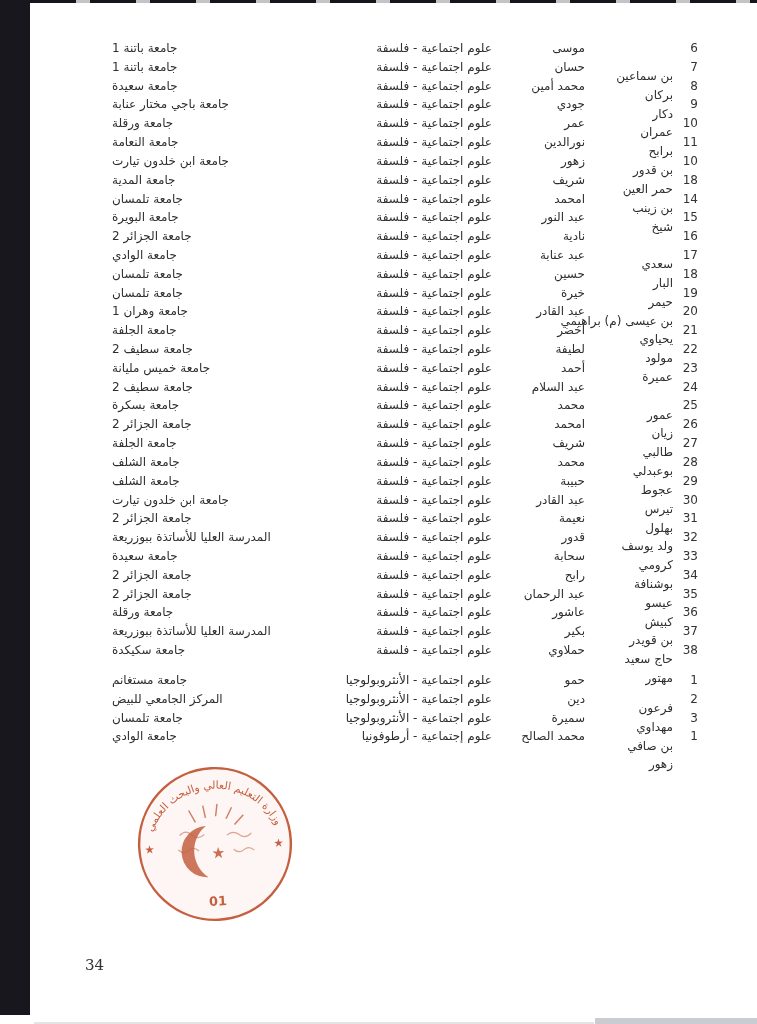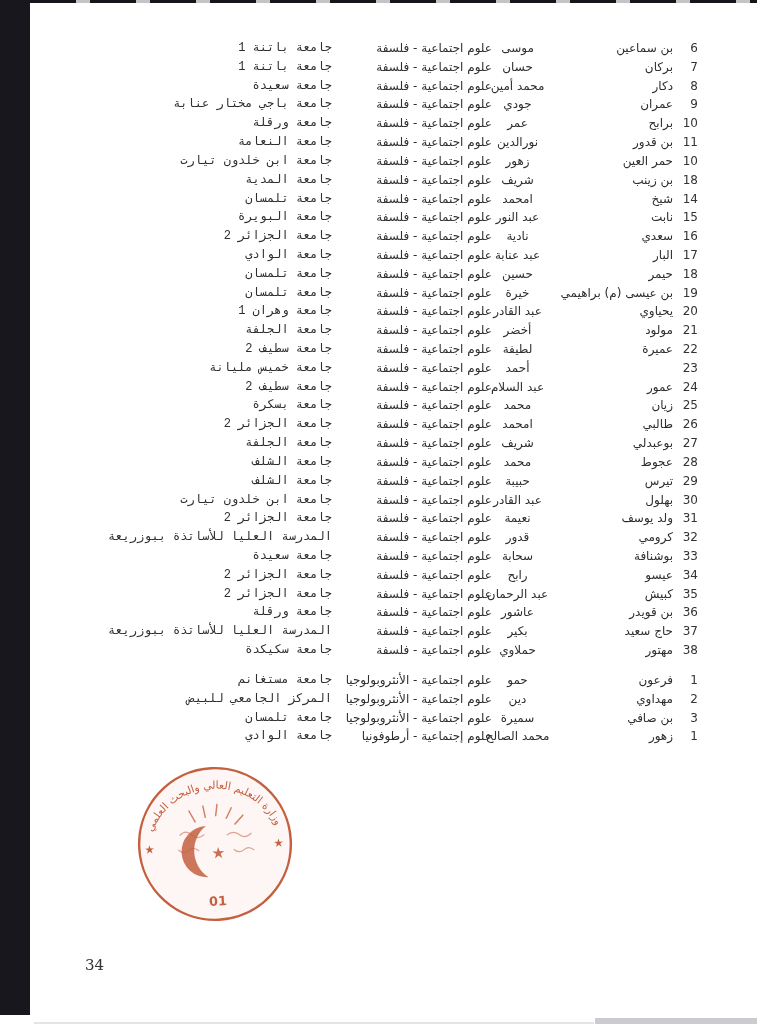--- a/index.html
+++ b/index.html
@@ -29,24 +29,24 @@
   .rows { position:absolute; left:0; right:0; }
   #rows-philosophy { top:39px; }
   #rows-anthropology { top:671px; }
   .row { position:relative; height:18.82px; }
   .cell {
     position:absolute; top:0; height:100%;
     font-size:12px; line-height:18.82px; color:#2e2e2e;
     white-space:nowrap; direction:rtl;
   }
   .cell.num   { left:640px; width:58px;  text-align:right; direction:ltr; color:#333; }
-  .cell.lname { left:470px; width:203px; text-align:right; }
-  .cell.fname { left:450px; width:135px; text-align:center; }
+  .cell.lname { left:470px; width:203px; text-align:right;margin-top:28px; }
+  .cell.fname { left:450px; width:135px; }
   .cell.spec  { left:338px; width:154px; }
-  .cell.univ  { left:112px; width:220px; text-align:right;font-family:Liberation Mono, monospace; }
+  .cell.univ  { left:112px; width:220px; text-align:left; }
   
   .page-num {
     position:absolute; left:85px; top:956px;
     font-family:"DejaVu Serif", serif; font-size:15px; color:#333;
   }
   
   .stamp {
     position:absolute; left:133px; top:762px; width:164px; height:164px;
     transform:rotate(-3deg); opacity:0.92;
   }
@@ -120,21 +120,20 @@
     </div>
       <div class="row">
       <span class="cell num">14</span>
       <span class="cell lname">شيخ</span>
       <span class="cell fname">امحمد</span>
       <span class="cell spec">علوم اجتماعية - فلسفة</span>
       <span class="cell univ">جامعة تلمسان</span>
     </div>
       <div class="row">
       <span class="cell num">15</span>
-      <span class="cell lname">نابت</span>
       <span class="cell fname">عبد النور</span>
       <span class="cell spec">علوم اجتماعية - فلسفة</span>
       <span class="cell univ">جامعة البويرة</span>
     </div>
       <div class="row">
       <span class="cell num">16</span>
       <span class="cell lname">سعدي</span>
       <span class="cell fname">نادية</span>
       <span class="cell spec">علوم اجتماعية - فلسفة</span>
       <span class="cell univ">جامعة الجزائر 2</span>

